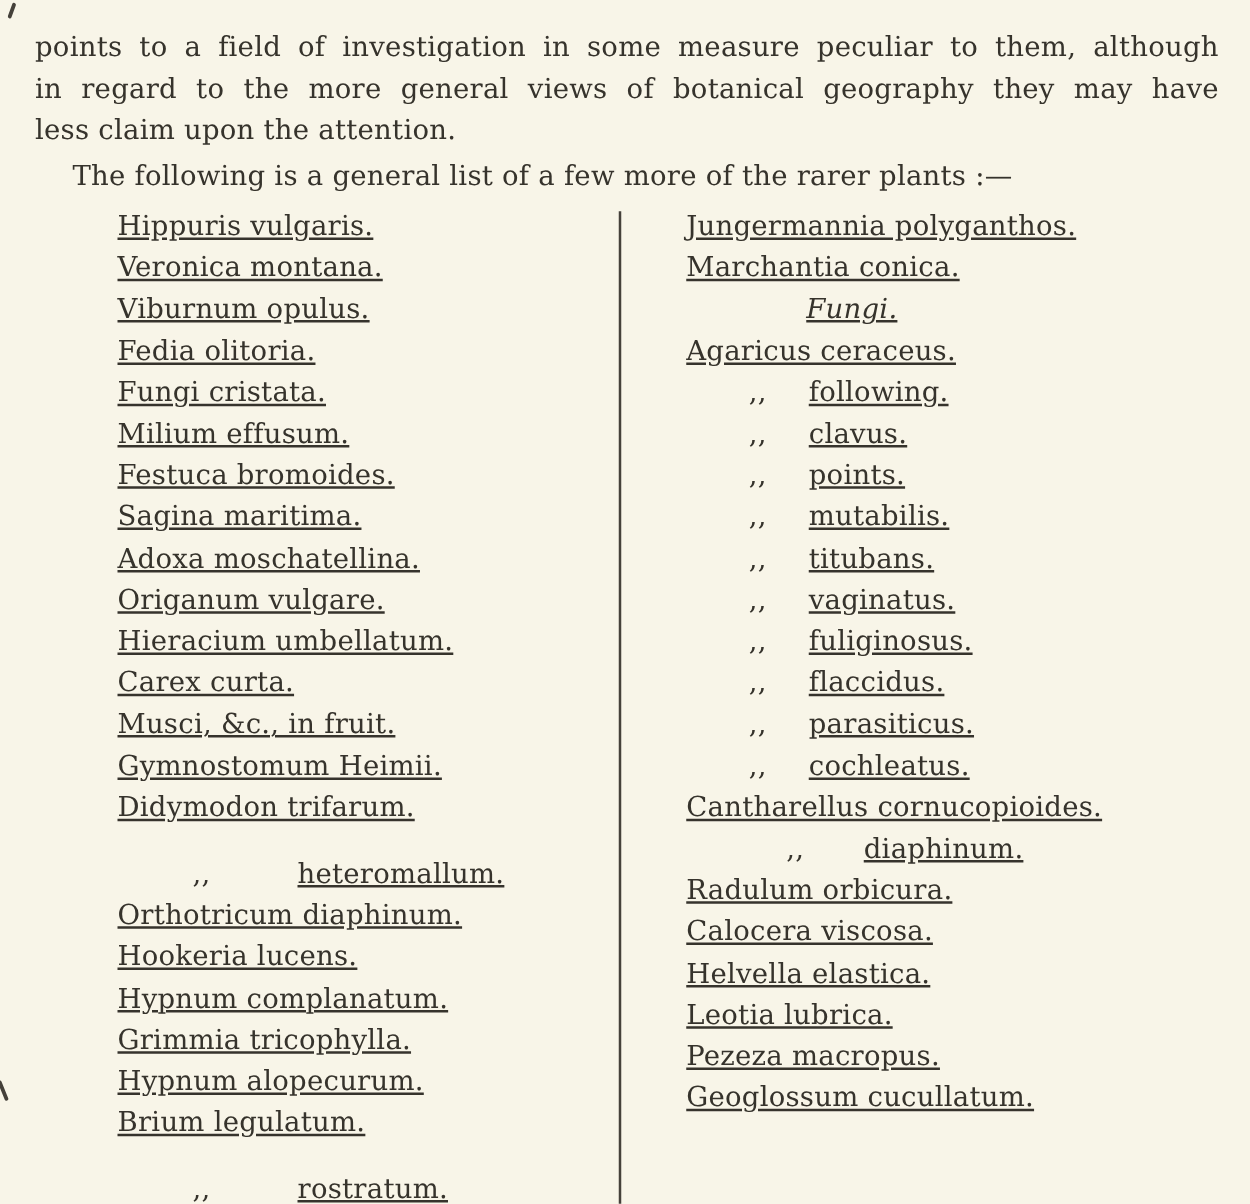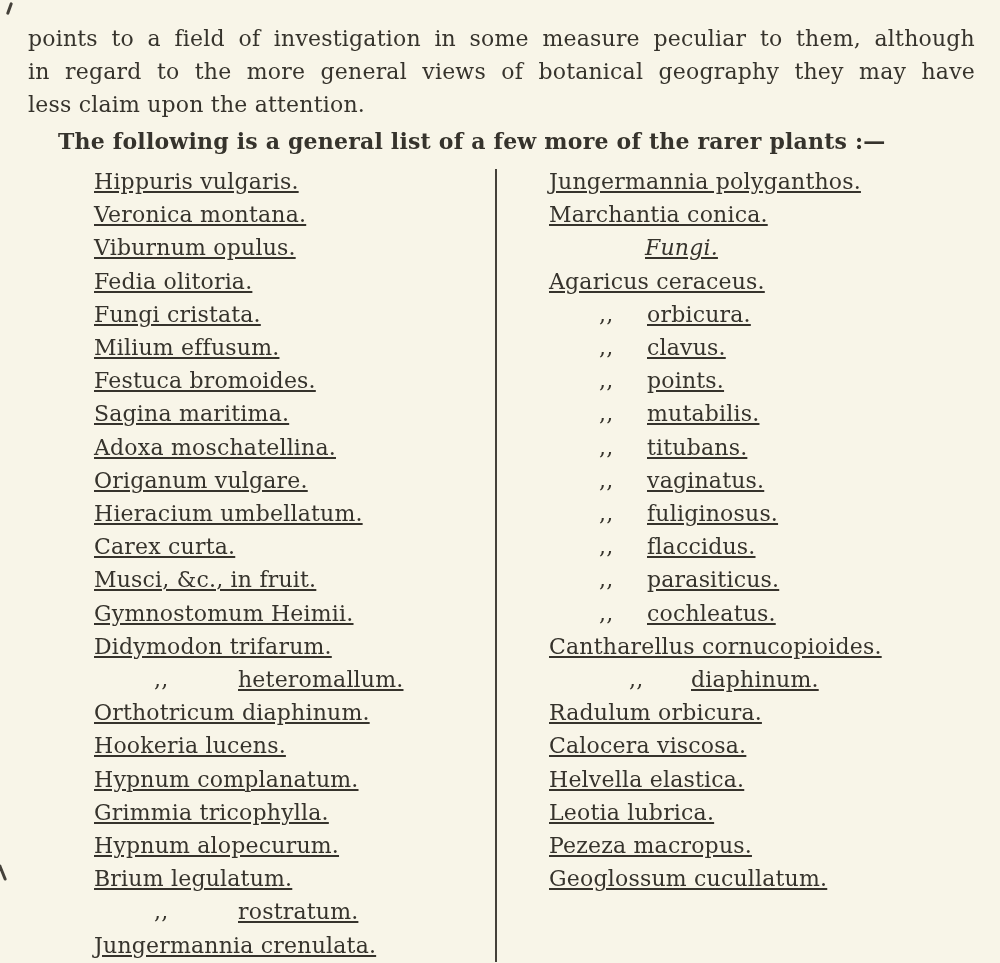--- a/index.html
+++ b/index.html
@@ -11,34 +11,34 @@
     position:relative;
     overflow:hidden;
   }
   .page { padding:22px 25px 0 28px; }
   .pline {
     font-size:22px;
     line-height:33px;
     letter-spacing:0.2px;
   }
   .just { text-align:justify; text-align-last:justify; }
-  .intro { text-indent:30px; margin-top:4px;font-weight:bold; }
+  .intro { text-indent:30px; margin-top:4px; }
   .columns { display:flex; margin-top:7px; align-items:stretch; }
   .col.left  { width:467px; padding-left:66px; }
   .divider   { width:2px; background:#45413a; margin-top:4px; }
   .col.right { flex:1; padding-left:52px; }
   .item {
     font-size:22px;
     line-height:33.2px;
     letter-spacing:0.2px;
     white-space:nowrap;
     text-decoration:underline;
   }
   .item .ditto { display:inline-block; }
-  .d1 { padding-left:60px; } .d1 .ditto { width:84px; }
+  .d1 { padding-left:60px;margin-top:20px; } .d1 .ditto { width:84px; }
   .d2 { padding-left:50px; } .d2 .ditto { width:48px; }
   .d3 { padding-left:80px; } .d3 .ditto { width:62px; }
   .fungi { font-style:italic; padding-left:96px; }
   .artifact { position:absolute; background:#45413a; border-radius:2px; }
   .a1 { left:8px;  top:2px;   width:3px; height:13px; transform:rotate(20deg); }
   .a2 { left:1px;  top:864px; width:3px; height:17px; transform:rotate(-22deg); }
 </style>
 </head>
 <body>
 
@@ -78,21 +78,21 @@
         <div class="item"><span class="name">Brium legulatum.</span></div>
         <div class="item d1"><span class="ditto">,,</span><span class="name">rostratum.</span></div>
         <div class="item"><span class="name">Jungermannia crenulata.</span></div>
       </div>
     <div class="divider"></div>
     <div class="col right">
         <div class="item"><span class="name">Jungermannia polyganthos.</span></div>
         <div class="item"><span class="name">Marchantia conica.</span></div>
         <div class="item fungi"><span class="name">Fungi.</span></div>
         <div class="item"><span class="name">Agaricus ceraceus.</span></div>
-        <div class="item d2"><span class="ditto">,,</span><span class="name">orbicura.</span></div>
+        <div class="item d2"><span class="ditto">,,</span><span class="name">following.</span></div>
         <div class="item d2"><span class="ditto">,,</span><span class="name">clavus.</span></div>
         <div class="item d2"><span class="ditto">,,</span><span class="name">points.</span></div>
         <div class="item d2"><span class="ditto">,,</span><span class="name">mutabilis.</span></div>
         <div class="item d2"><span class="ditto">,,</span><span class="name">titubans.</span></div>
         <div class="item d2"><span class="ditto">,,</span><span class="name">vaginatus.</span></div>
         <div class="item d2"><span class="ditto">,,</span><span class="name">fuliginosus.</span></div>
         <div class="item d2"><span class="ditto">,,</span><span class="name">flaccidus.</span></div>
         <div class="item d2"><span class="ditto">,,</span><span class="name">parasiticus.</span></div>
         <div class="item d2"><span class="ditto">,,</span><span class="name">cochleatus.</span></div>
         <div class="item"><span class="name">Cantharellus cornucopioides.</span></div>

